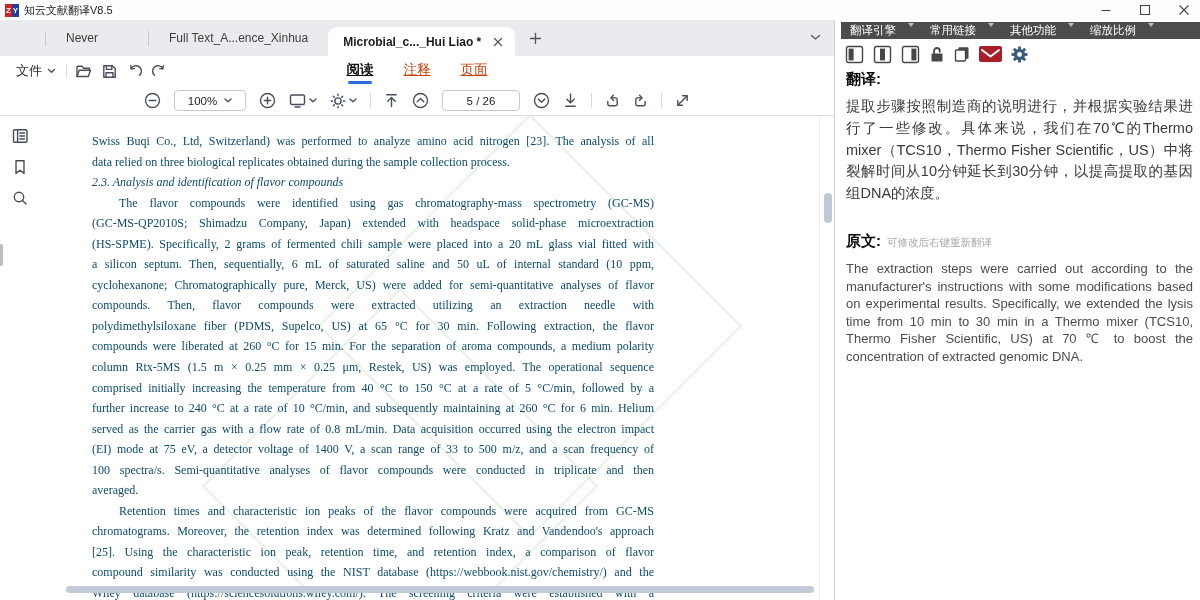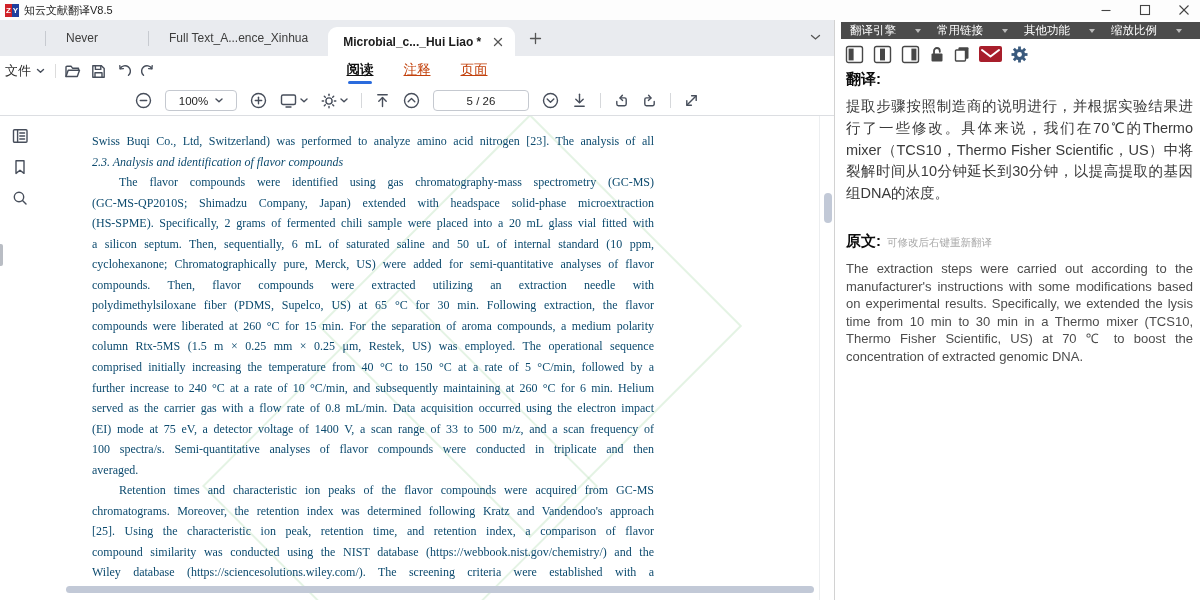--- a/index.html
+++ b/index.html
@@ -25,39 +25,39 @@
   .tab { display:flex; align-items:center; font-size:12px; color:#3d3d3d; padding:0 20px; }
   .tab-sep { width:1px; height:15px; background:#c7cad0; align-self:center; }
   .tab.active { background:#fff; border-radius:9px 9px 0 0; align-self:flex-end; height:29px;
                 padding:0 12px 0 15px; color:#1c1c1c; font-weight:bold; gap:12px; }
   .tab-close { display:flex; align-items:center; }
   .tab-close svg, .newtab svg, .tab-overflow svg { stroke:#555; stroke-width:1.3; fill:none; stroke-linecap:round; }
   .newtab { align-self:center; margin-left:14px; display:flex; }
   .tab-overflow { position:absolute; right:13px; top:14px; display:flex; }
 
   .menurow { height:30px; background:#fff; display:flex; align-items:center; position:relative; }
-  .file-menu { display:flex; align-items:center; gap:5px; padding-left:5px; font-size:13px; color:#2e2e2e; }
+  .file-menu { display:flex; align-items:center; gap:5px; padding-left:16px; font-size:13px; color:#2e2e2e; }
   .menu-divider { width:1px; height:14px; background:#dcdcdc; margin:0 8px 0 10px; }
   .doc-actions { display:flex; gap:10px; align-items:center; }
   .ic { display:inline-flex; align-items:center; justify-content:center; }
   .ic svg { stroke:#474e5b; fill:none; stroke-width:1.4; stroke-linecap:round; stroke-linejoin:round; }
   .view-tabs { position:absolute; left:0; right:0; top:0; height:100%; display:flex; gap:30px;
                align-items:center; justify-content:center; font-size:13.5px; pointer-events:none; }
   .view-tabs > div { pointer-events:auto;text-decoration:underline; }
   .vt { color:#c2410c; position:relative; padding:4px 0 6px; }
   .vt.active { color:#0f0f0f; font-weight:bold; }
   .vt-underline { position:absolute; bottom:1px; left:50%; transform:translateX(-50%);
                   width:24px; height:3px; background:#2a6bdd; border-radius:2px; }
 
   .toolbar { height:30px; background:#fff; border-bottom:1px solid #dcdee2;
              display:flex; align-items:center; justify-content:center; gap:13px; }
   .tb-divider { width:1px; height:15px; background:#d6d8db; }
   .zoom-box { width:72px; height:21px; border:1px solid #c5c9d0; border-radius:4px; background:#fff;
               display:flex; align-items:center; justify-content:center; gap:7px; font-size:11.5px; color:#1f1f1f; }
-  .page-box { width:96px; height:21px; border:1px solid #c5c9d0; border-radius:4px; background:#fff;
+  .page-box { width:78px; height:21px; border:1px solid #c5c9d0; border-radius:4px; background:#fff;
               text-align:center; font-size:11.5px; color:#1f1f1f; font-family:"Liberation Sans",sans-serif; outline:none; }
   .with-caret { display:inline-flex; align-items:center; gap:3px; }
 
   .content { position:absolute; top:96px; left:0; width:834px; height:484px; background:#fff; overflow:hidden; }
   .side-icons { position:absolute; left:0; top:0; width:40px; display:flex; flex-direction:column;
                 gap:15px; align-items:center; padding-top:12px; }
   .edge-handle { position:absolute; left:0; top:128px; width:3px; height:22px; background:#b9bdc4; border-radius:0 2px 2px 0; }
 
   .wm { position:absolute; border:2px solid rgba(130,200,130,0.22); transform:rotate(45deg); }
 
@@ -70,21 +70,21 @@
 
   .vscroll { position:absolute; left:819px; top:0; width:14px; height:484px; border-left:1px solid #eceef0; }
   .vthumb { position:absolute; left:4px; top:77px; width:8px; height:30px; background:#c2c9d7; border-radius:4px; }
   .hscroll { position:absolute; left:66px; top:470px; width:748px; height:7px; background:#c2c9d7; border-radius:4px; }
 
   
   .right-pane { position:absolute; left:834px; top:0; width:366px; height:600px; background:#fff;
                 border-left:1px solid #d2d2d2; }
   .rp-menubar { position:absolute; left:6px; right:0; top:22px; height:17px; background:#4c4c4c;
                 display:flex; align-items:center; gap:16px; padding-left:9px; }
-  .rp-mi { color:#fff; font-size:11.5px; display:flex; align-items:center; gap:19px; }
+  .rp-mi { color:#fff; font-size:11.5px; display:flex; gap:12px; }
   .rp-caret { width:0; height:0; border-left:3px solid transparent; border-right:3px solid transparent;
               border-top:4px solid #bbb; }
   .rp-icons { position:absolute; top:43px; left:10px; height:22px; display:flex; gap:9px; align-items:center; }
   .rp-icons .ic svg { stroke:#474747; }
   .rp-body { position:absolute; top:70px; left:11px; width:347px; }
   .rp-h { font-size:15px; font-weight:bold; color:#0d0d0d; }
   .cn-text { margin-top:7px; font-size:14.5px; line-height:21.8px; color:#3a3a3a; text-align:justify; }
   .rp-h2-row { margin-top:27px; display:flex; align-items:baseline; gap:6px; }
   .hint { font-size:10.5px; color:#a9a9a9; }
   .en-text { margin-top:9px; font-size:13px; line-height:17.6px; color:#4c4c4c; text-align:justify; }
@@ -327,20 +327,21 @@
             <line x1="10.5" y1="10.5" x2="14" y2="14"></line>
           </svg>
         </span>
     </div>
 
     <div class="wm" style="left:380px; top:60px; width:300px; height:300px;"></div>
     <div class="wm" style="left:260px; top:230px; width:280px; height:280px;"></div>
 
     <div class="doc">
       <div class="ln j">Swiss Buqi Co., Ltd, Switzerland) was performed to analyze amino acid nitrogen [23]. The analysis of all</div>
+      <div class="ln">data relied on three biological replicates obtained during the sample collection process.</div>
       <div class="ln it">2.3. Analysis and identification of flavor compounds</div>
       <div class="ln j ind">The flavor compounds were identified using gas chromatography-mass spectrometry (GC-MS)</div>
       <div class="ln j">(GC-MS-QP2010S; Shimadzu Company, Japan) extended with headspace solid-phase microextraction</div>
       <div class="ln j">(HS-SPME). Specifically, 2 grams of fermented chili sample were placed into a 20 mL glass vial fitted with</div>
       <div class="ln j">a silicon septum. Then, sequentially, 6 mL of saturated saline and 50 uL of internal standard (10 ppm,</div>
       <div class="ln j">cyclohexanone; Chromatographically pure, Merck, US) were added for semi-quantitative analyses of flavor</div>
       <div class="ln j">compounds. Then, flavor compounds were extracted utilizing an extraction needle with</div>
       <div class="ln j">polydimethylsiloxane fiber (PDMS, Supelco, US) at 65 °C for 30 min. Following extraction, the flavor</div>
       <div class="ln j">compounds were liberated at 260 °C for 15 min. For the separation of aroma compounds, a medium polarity</div>
       <div class="ln j">column Rtx-5MS (1.5 m × 0.25 mm × 0.25 μm, Restek, US) was employed. The operational sequence</div>

